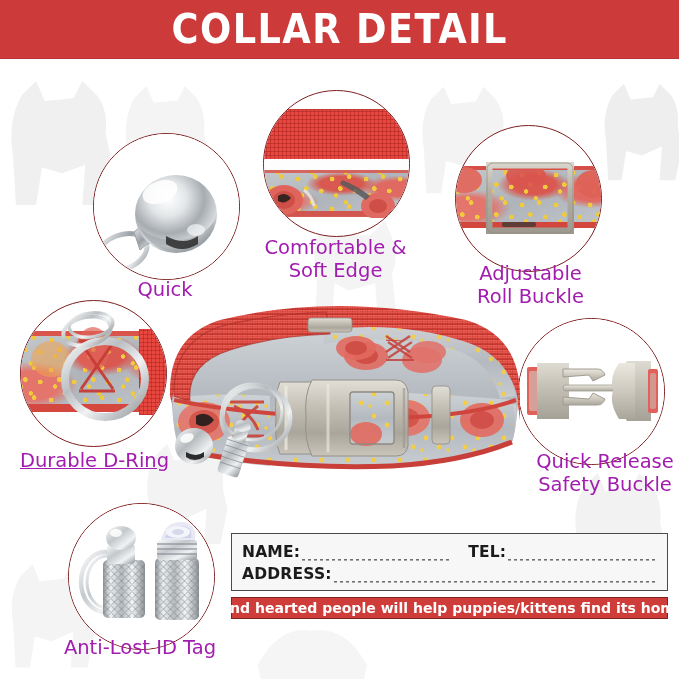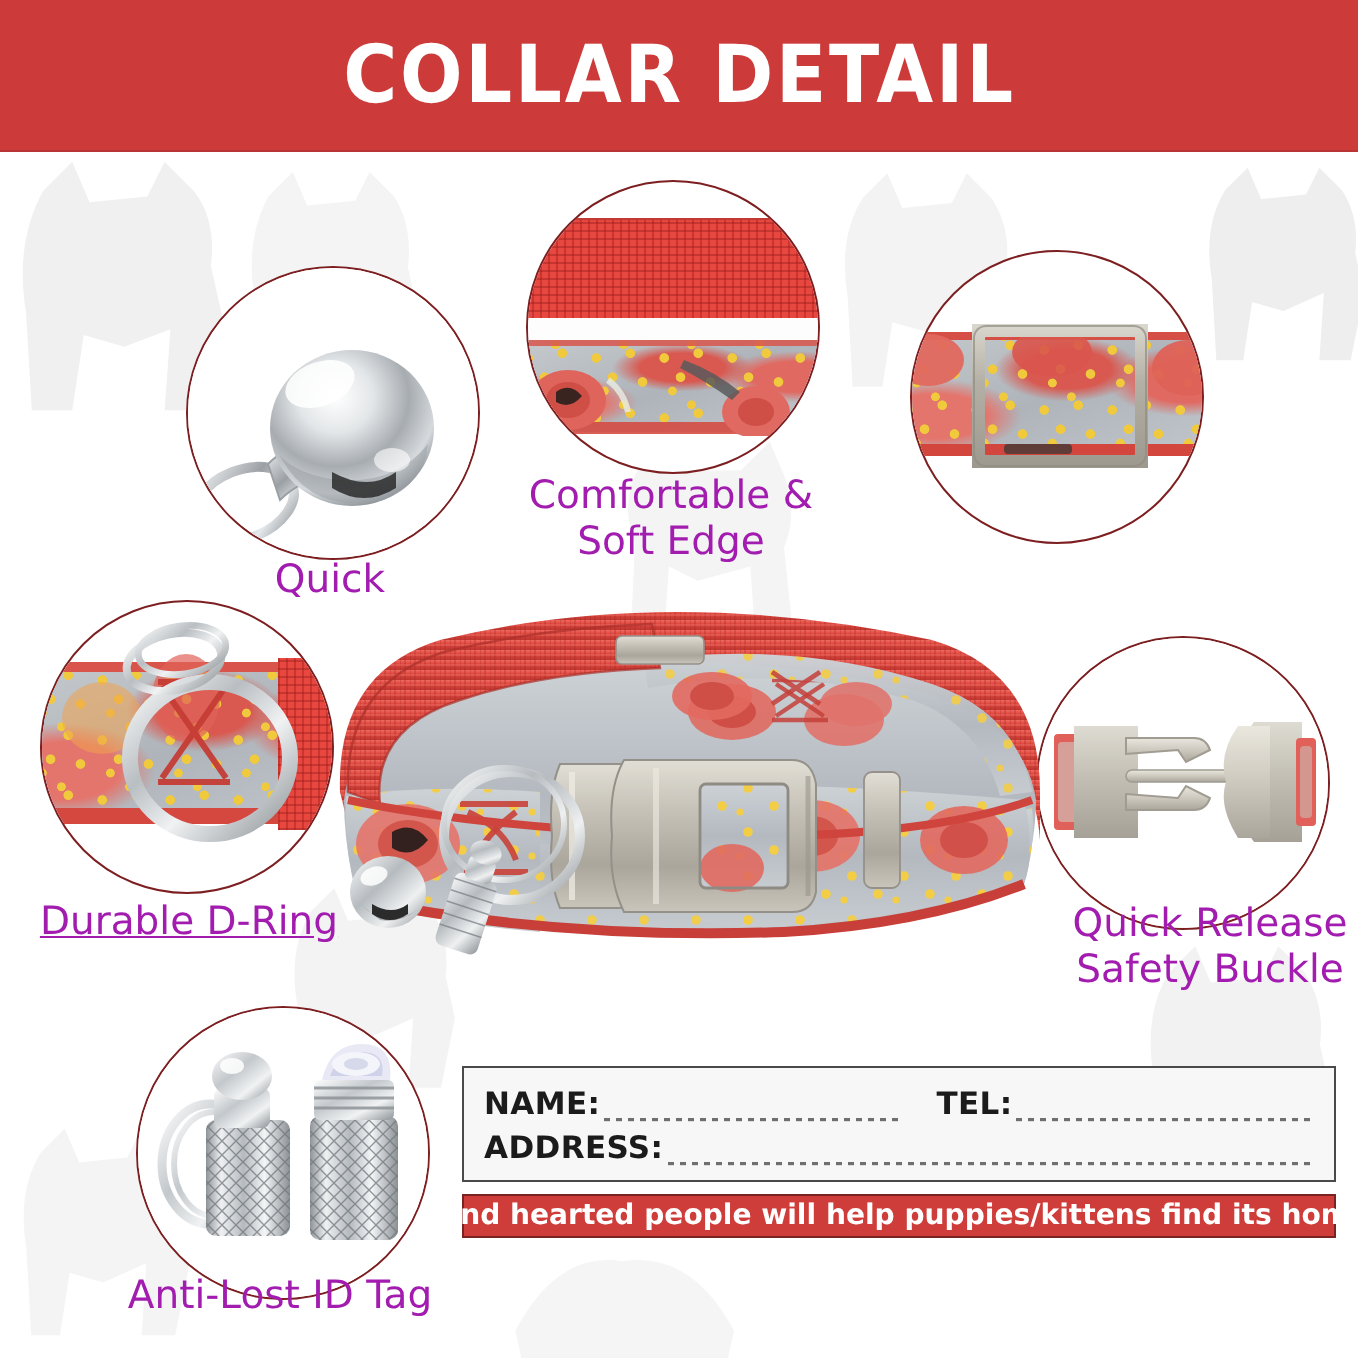--- a/index.html
+++ b/index.html
@@ -10,21 +10,21 @@
     overflow:hidden;
   }
   #page{position:relative;width:679px;height:679px;background:#fff;overflow:hidden;}
 
   
   .wm{position:absolute;opacity:1;pointer-events:none;}
   .wm svg{display:block;}
 
   
   #header{
-    position:absolute;left:0;top:0;width:679px;height:75px;
+    position:absolute;left:0;top:0;width:679px;height:58px;
     background:#cd3a3a;
     display:flex;align-items:center;justify-content:center;
     box-shadow:0 1px 0 #b93434;
   }
   #header-title{
     color:#ffffff;
     font-family:"DejaVu Sans","Liberation Sans",sans-serif;
     font-weight:bold;
     font-size:40px;
     letter-spacing:1.5px;
@@ -235,20 +235,22 @@
               <stop offset="40%" stop-color="#b4b0a6"></stop>
             <stop offset="100%" stop-color="#9d998f"></stop>
           </linearGradient>
         </defs>
         <rect x="1" y="1" width="86" height="70" rx="6" fill="none" stroke="url(#bkG)" stroke-width="11"></rect>
         <rect x="1" y="1" width="86" height="70" rx="6" fill="none" stroke="#8f8b81" stroke-width="1" opacity=".7"></rect>
         <rect x="16" y="60" width="34" height="5" rx="2" fill="#3a3a38" opacity=".75"></rect>
       </svg>
     </div>
   </div>
+  <div class="label" style="left:443px;top:262px;width:175px;">Adjustable
+Roll Buckle</div>
 
   <div class="circle" style="left:20px;top:300px;width:145px;height:145px;">
     <div class="inner">
       <div class="floral" style="position:absolute;left:-10px;top:30px;width:175px;height:80px;"></div>
       <div style="position:absolute;left:-10px;top:30px;width:175px;height:5px;background:#d9544a;"></div>
       <div style="position:absolute;left:-10px;top:103px;width:175px;height:8px;background:#d44840;"></div>
       <div class="redweb" style="position:absolute;left:118px;top:28px;width:40px;height:86px;"></div>
       <svg style="position:absolute;left:0;top:0;" width="145" height="145" viewBox="0 0 145 145">
         <defs>
           <linearGradient id="drG" x1="0" y1="0" x2="1" y2="1">

